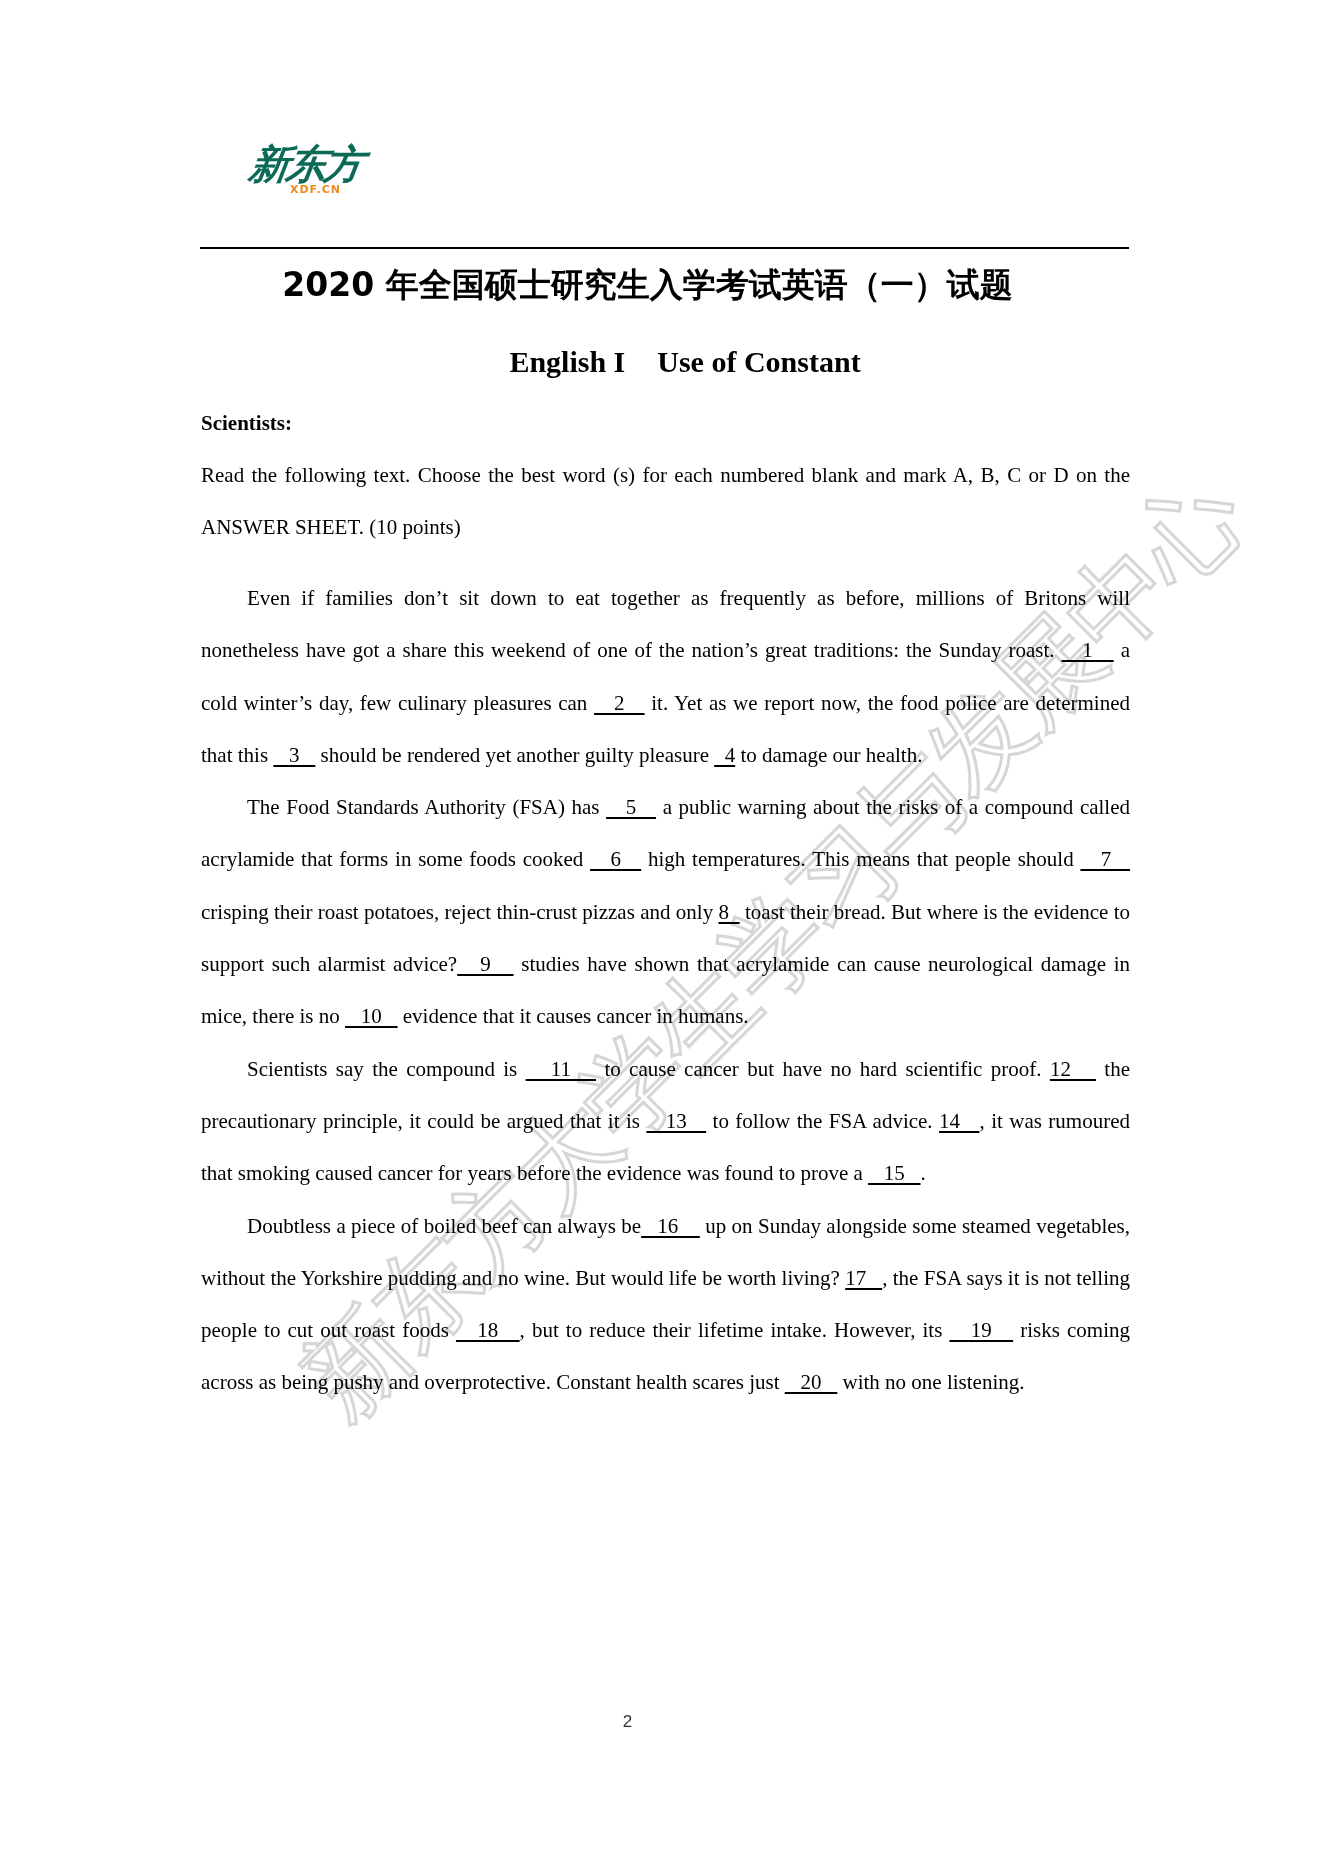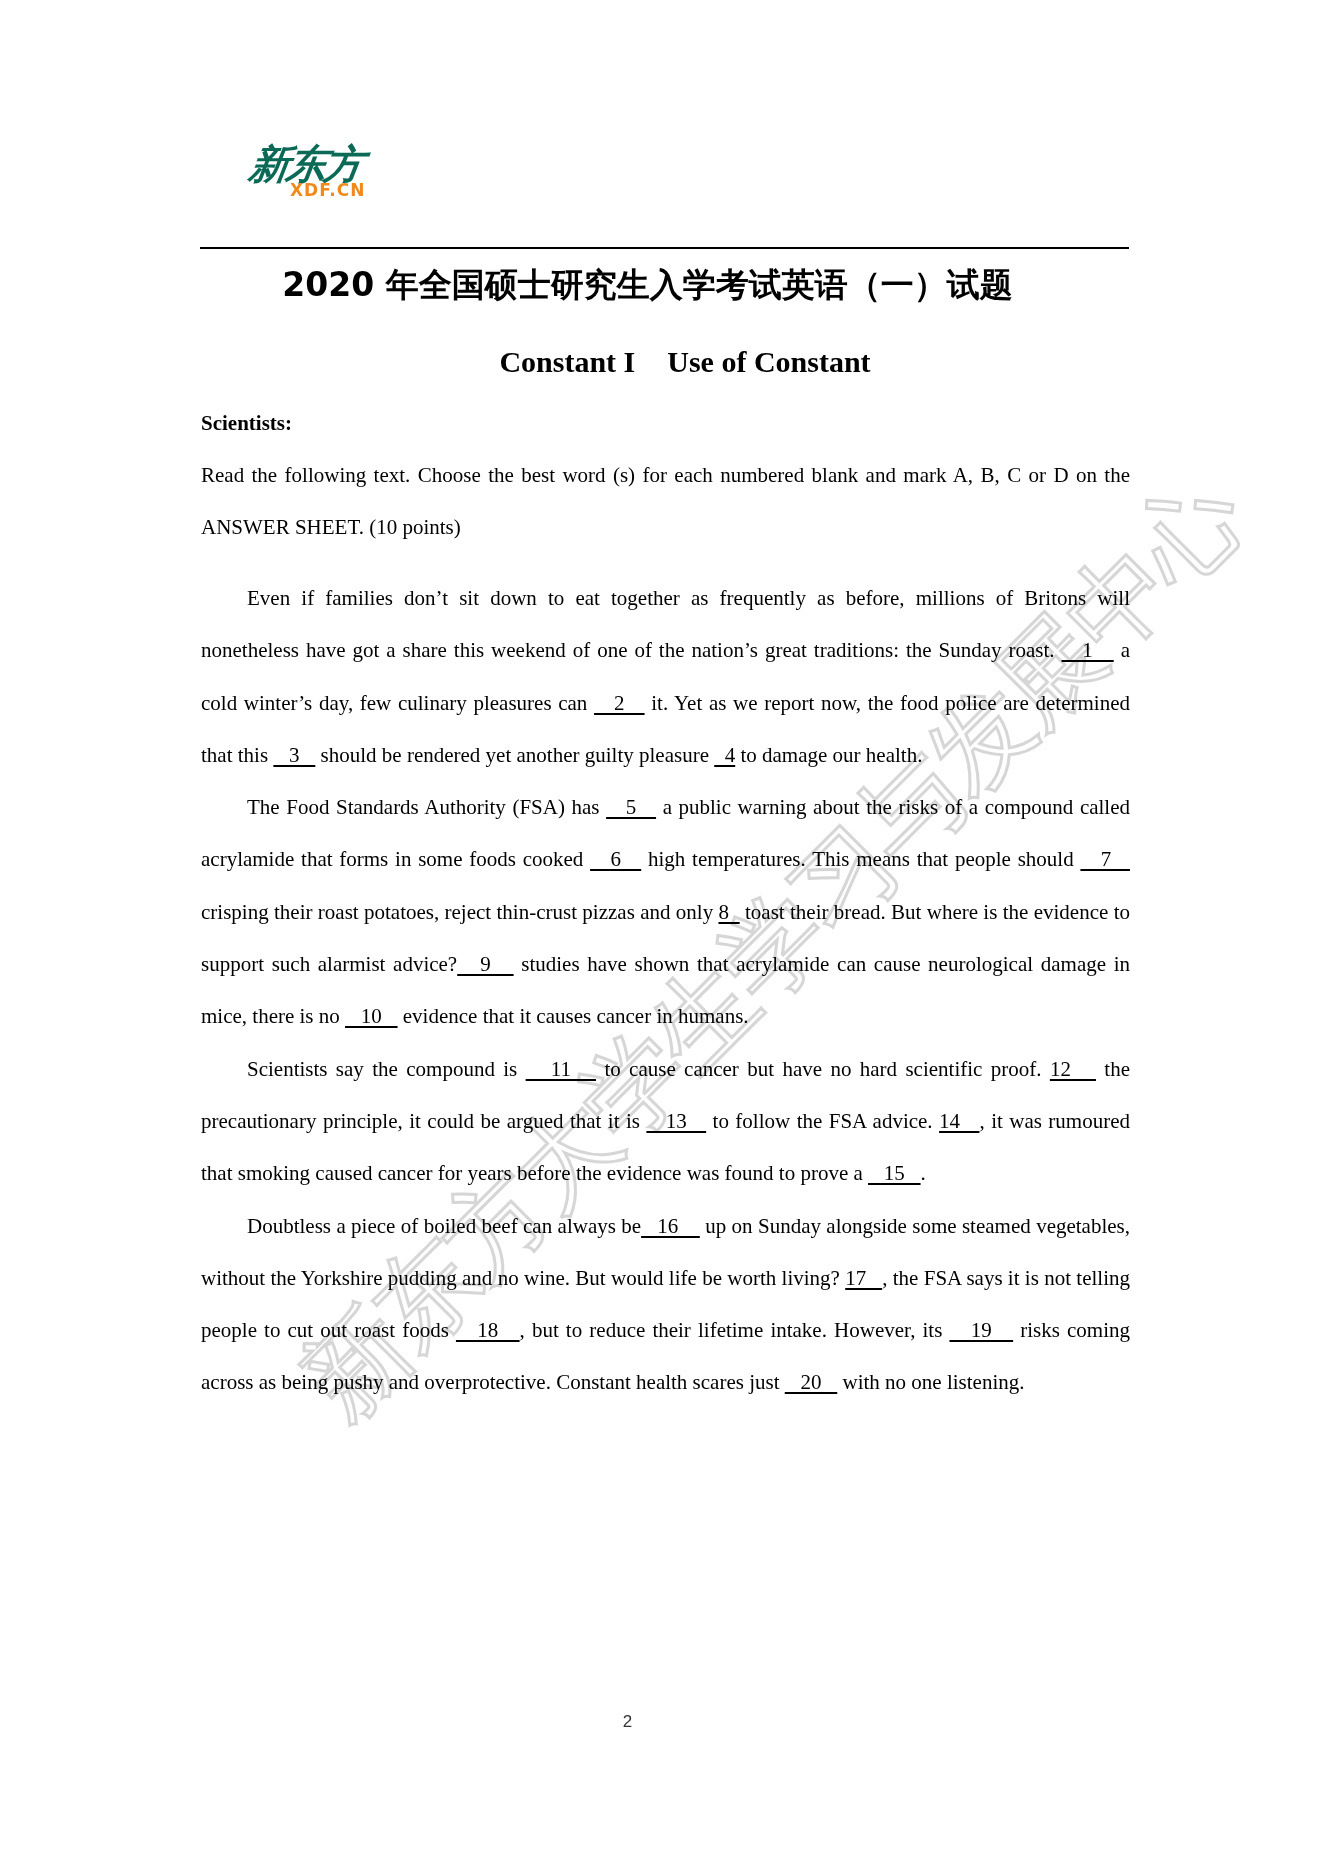--- a/index.html
+++ b/index.html
@@ -6,21 +6,21 @@
   body { width: 1323px; height: 1871px; position: relative; overflow: hidden;
          font-family: "Liberation Serif", "DejaVu Serif", serif; color: #000; }
   .page { position: absolute; left: 0; top: 0; width: 1323px; height: 1871px; }
 
   
   .logo { position: absolute; left: 250px; top: 142px; width: 130px; height: 58px; }
   .logo-cn { position: absolute; left: 0; top: 0; font-family: "DejaVu Sans", sans-serif;
              font-weight: bold; font-style: italic; font-size: 40px; letter-spacing: -3px;
              color: #0b6a56; line-height: 44px; transform: skewX(-8deg); }
   .logo-en { position: absolute; left: 40px; top: 40px; font-family: "DejaVu Sans", sans-serif;
-             font-weight: bold; font-size: 17px; color: #f08a1c; letter-spacing: 1px; line-height: 16px; }
+             font-weight: bold; font-size: 11px; color: #f08a1c; letter-spacing: 1px; line-height: 16px; }
   .org-name { position: absolute; left: 404px; top: 148px; font-family: "DejaVu Sans", sans-serif;
               font-weight: bold; font-size: 34px; color: #0b6a56; letter-spacing: 1px; line-height: 40px; }
 
   .rule { position: absolute; left: 200px; top: 247px; width: 929px; height: 2px; background: #000; }
 
   .main-title { position: absolute; left: 0; top: 260px; width: 1295px; text-align: center;
                 font-family: "DejaVu Sans", "Liberation Sans", sans-serif; font-weight: bold;
                 font-size: 33px; line-height: 50px; letter-spacing: 0px; }
   .section-title { position: absolute; left: 0; top: 342px; width: 1370px; text-align: center;
                    font-family: "Liberation Serif", serif; font-weight: bold; font-size: 30px; line-height: 40px; }
@@ -55,21 +55,21 @@
   <div class="logo">
     <div class="logo-cn">新东方</div>
     <div class="logo-en">XDF.CN</div>
   </div>
 
   <div class="rule"></div>
 
   <div class="main-title">2020 年全国硕士研究生入学考试英语（一）试题</div>
 
   <div class="section-title">
-    <span>Constant I</span><span class="gap"></span><span>Use of Constant</span>
+    <span>English I</span><span class="gap"></span><span>Use of Constant</span>
   </div>
 
   <div class="directions-label">Scientists:</div>
 
   <div class="text-block directions-text">
     <p class="para noindent">Read the following text. Choose the best word (s) for each numbered blank and mark A, B, C or D on the ANSWER SHEET. (10 points)</p>
   </div>
 
   <div class="text-block passage" id="passage">
       <p class="para"><span>Even if families don’t sit down to eat together as frequently as before, millions of Britons will nonetheless have got a share this weekend of one of the nation’s great traditions: the Sunday roast. </span><span class="blank">   1   </span><span> a cold winter’s day, few culinary pleasures can </span><span class="blank">   2   </span><span> it. Yet as we report now, the food police are determined that this </span><span class="blank">   3   </span><span> should be rendered yet another guilty pleasure </span><span class="blank">  4</span><span> to damage our health.</span></p>

